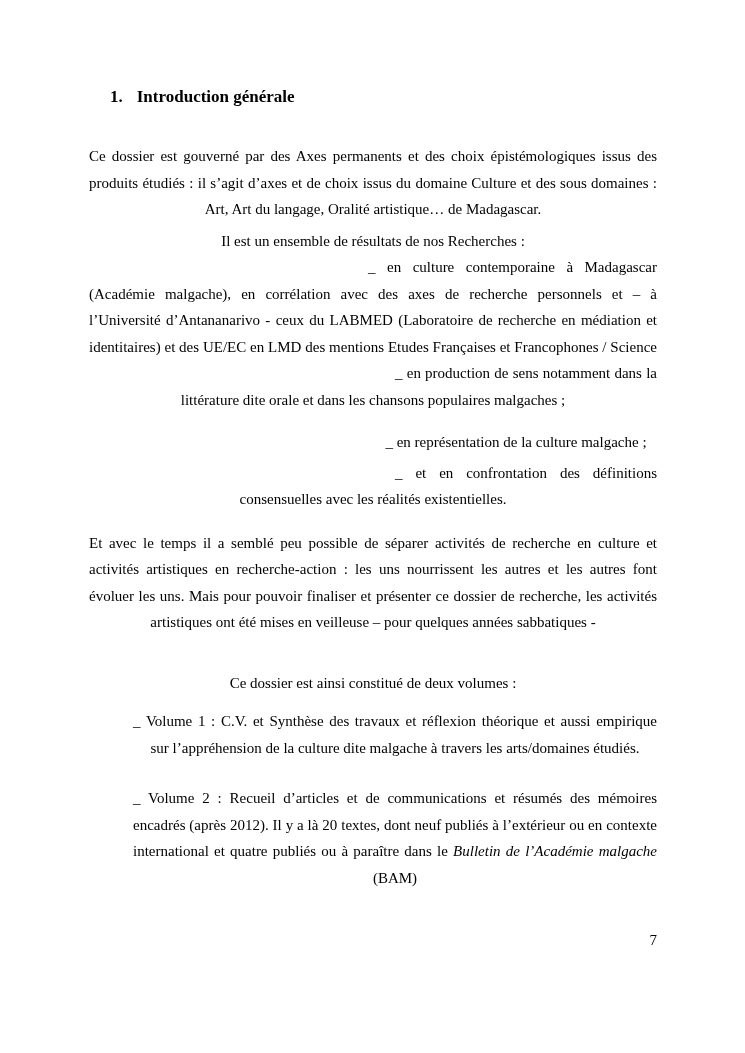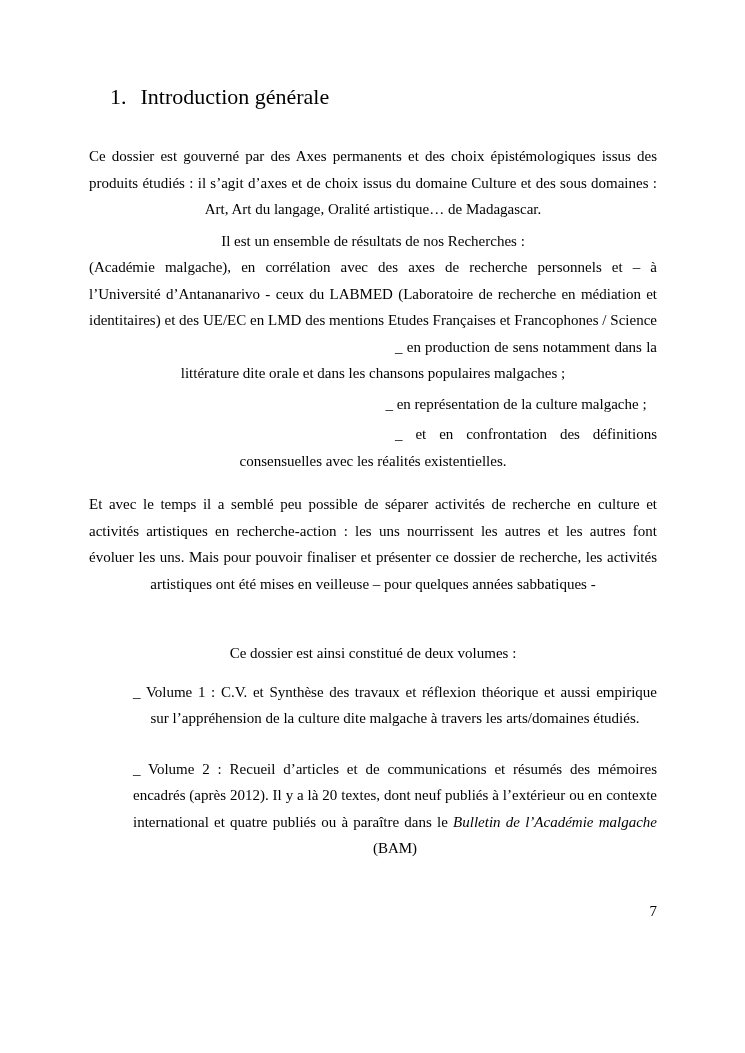--- a/index.html
+++ b/index.html
@@ -15,45 +15,45 @@
     color: #000000;
     font-family: "Liberation Serif", "DejaVu Serif", serif;
     font-size: 15px;
     overflow: hidden;
     box-sizing: border-box;
     padding: 0 88px 0 89px;
   }
   .heading {
     margin: 83px 0 0 0;
     padding-left: 21px;
-    font-size: 22px;
-    font-weight: normal;
+    font-size: 17px;
+    font-weight: bold;
     line-height: 27px;
   }
   .heading .hnum { margin-right: 14px; }
   .para { margin: 0; }
   .line {
     line-height: 26.5px;
     text-align: center;
   }
   .line.just {
     text-align: justify;
     text-align-last: justify;
     text-justify: inter-word;
   }
   .line em { font-style: italic; }
   
   .p1  { margin-top: 33px; }
   .p2  { margin-top: 5px; }
   .p3  { margin-top: 0; }
   .p4  { margin-top: 0; }
-  .p5  { margin-top: 4px; }
+  .p5  { margin-top: 16px; }
   .p6  { margin-top: 4px; }
   .p7  { margin-top: 17px; }
-  .p8  { margin-top: 43px; }
+  .p8  { margin-top: 34px; }
   .p9  { margin-top: 12px; padding-left: 44px; }
   .p10 { margin-top: 24px; padding-left: 44px; }
   .pagenum {
     margin-top: 36px;
     text-align: right;
     line-height: 26.5px;
   }
 </style>
 </head>
 <body>
@@ -66,20 +66,21 @@
   <div>
       <div class="para p1">
         <div class="line just"><span>Ce dossier est gouverné par des Axes permanents et des choix épistémologiques issus des</span></div>
         <div class="line just"><span>produits étudiés : il s’agit d’axes et de choix issus du domaine Culture et des sous domaines :</span></div>
         <div class="line"><span>Art, Art du langage, Oralité artistique… de Madagascar.</span></div>
       </div>
       <div class="para p2">
         <div class="line"><span>Il est un ensemble de résultats de nos Recherches :</span></div>
       </div>
       <div class="para p3">
+        <div class="line just" style="padding-left: 279px;"><span>_ en culture contemporaine à Madagascar</span></div>
         <div class="line just"><span>(Académie malgache), en corrélation avec des axes de recherche personnels et – à</span></div>
         <div class="line just"><span>l’Université d’Antananarivo - ceux du LABMED (Laboratoire de recherche en médiation et</span></div>
         <div class="line just"><span>identitaires) et des UE/EC en LMD des mentions Etudes Françaises et Francophones / Science</span></div>
       </div>
       <div class="para p4">
         <div class="line just" style="padding-left: 306px;"><span>_ en production de sens notamment dans la</span></div>
         <div class="line"><span>littérature dite orale et dans les chansons populaires malgaches ;</span></div>
       </div>
       <div class="para p5">
         <div class="line" style="padding-left: 286px;"><span>_ en représentation de la culture malgache ;</span></div>

